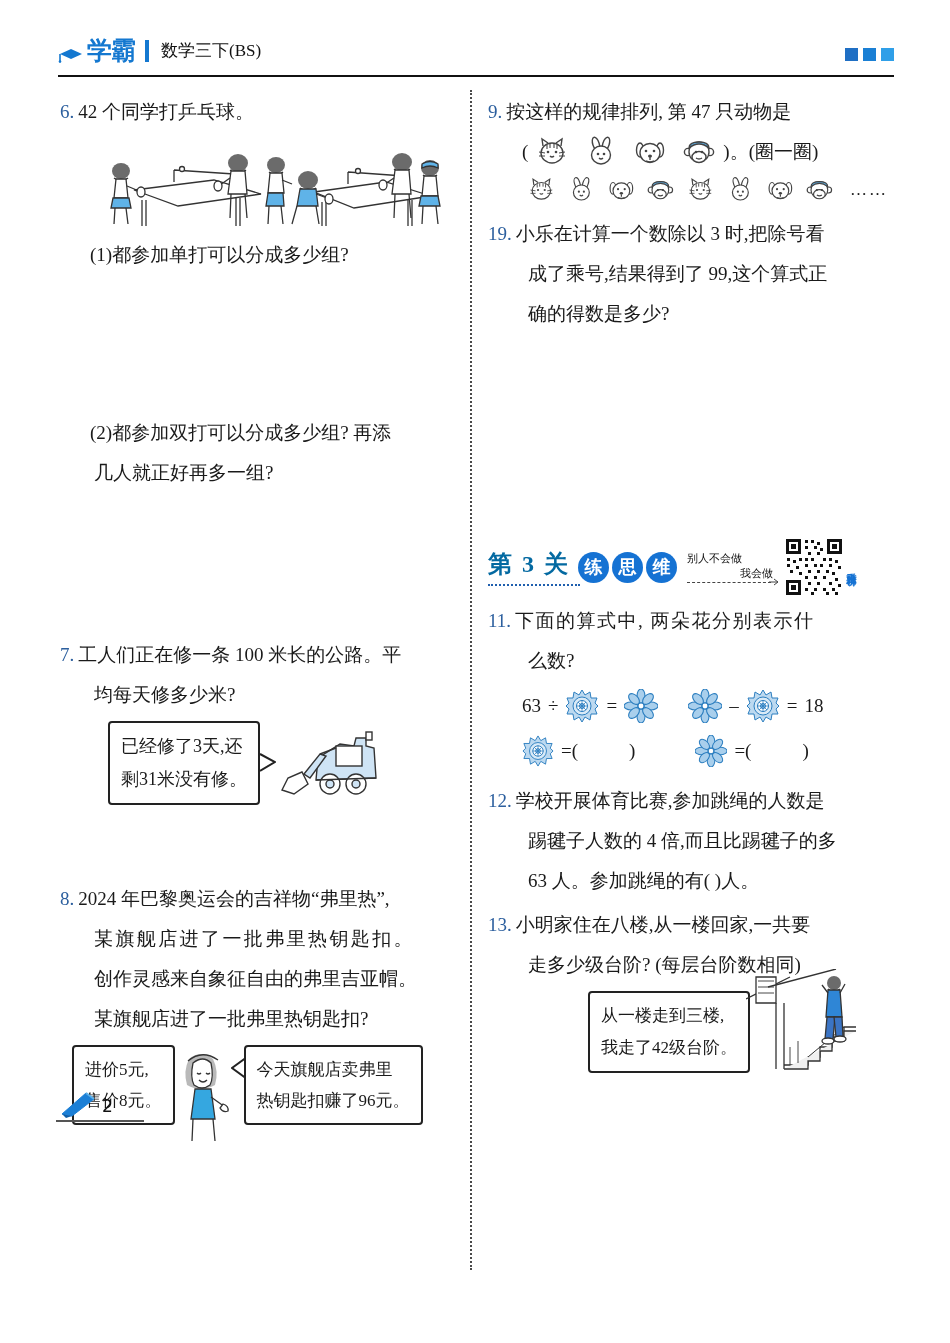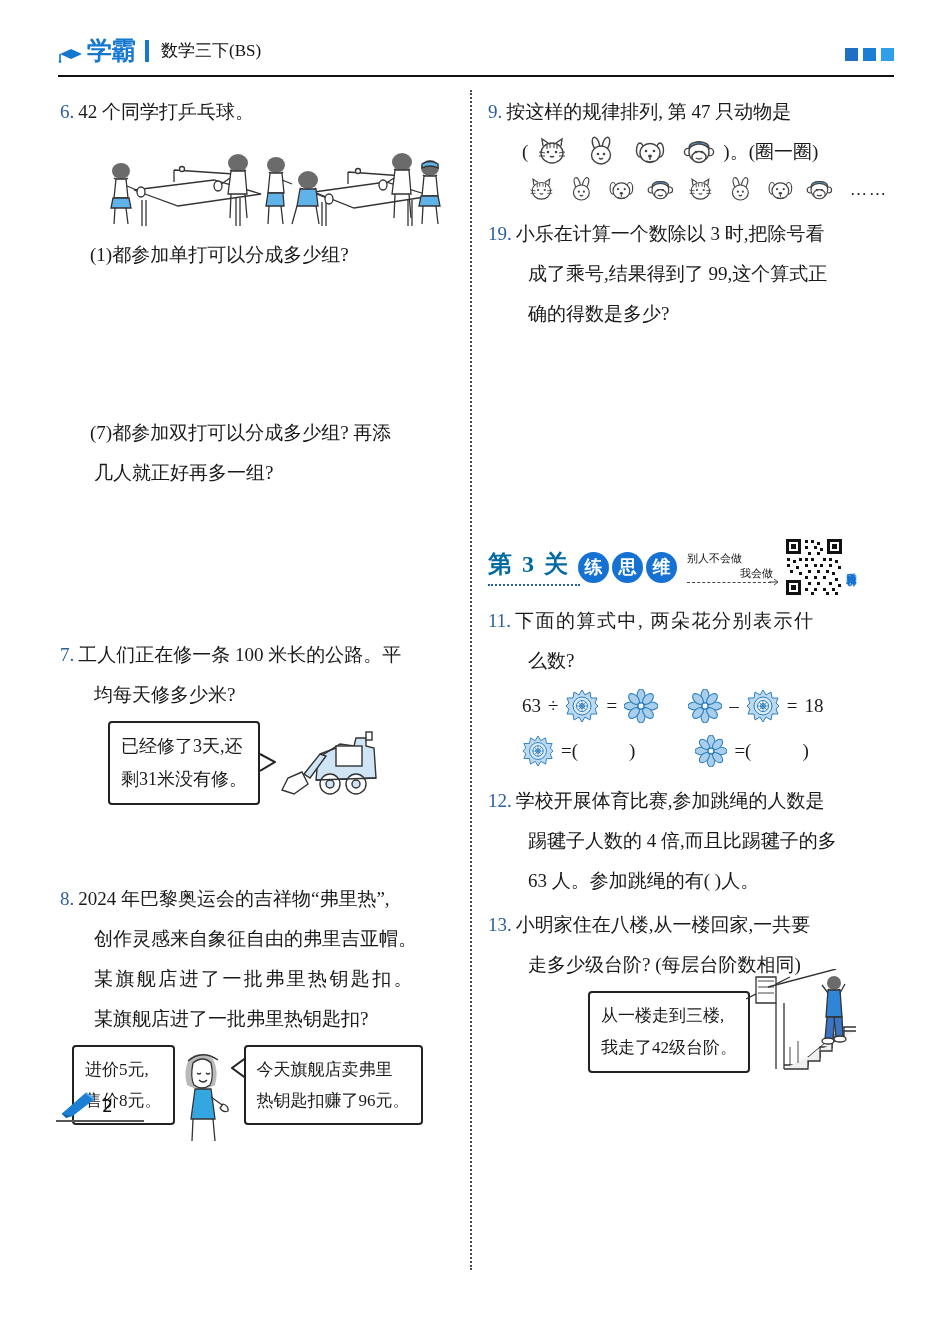--- a/index.html
+++ b/index.html
@@ -183,21 +183,21 @@
             <path d="M337 37 q7 6 14 0"></path>
             <path d="M338 38 L336 58 L352 58 L350 38 Z" fill="#fff"></path>
             <path d="M335 58 L352 58 L354 68 L333 68 Z" fill="#5fb3e8" stroke="#333"></path>
             <path d="M337 68 L336 86 M350 68 L352 86"></path>
           </g>
         </svg>
       </div>
 
       <div class="body-line indent">(1)都参加单打可以分成多少组?</div>
       <div style="height:138px"></div>
-      <div class="body-line indent">(7)都参加双打可以分成多少组? 再添</div>
+      <div class="body-line indent">(2)都参加双打可以分成多少组? 再添</div>
       <div class="body-line indent2">几人就正好再多一组?</div>
       <div style="height:138px"></div>
     </div>
 
     <div class="q">
       <div class="qline">
         <span class="qnum">7.</span>
         <span class="qtext">工人们正在修一条 100 米长的公路。平</span>
       </div>
       <div class="body-line indent2">均每天修多少米?</div>
@@ -227,22 +227,22 @@
         </svg>
       </div>
       <div style="height:70px"></div>
     </div>
 
     <div class="q">
       <div class="qline">
         <span class="qnum">8.</span>
         <span class="qtext">2024 年巴黎奥运会的吉祥物“弗里热”,</span>
       </div>
+      <div class="body-line indent2" style="letter-spacing:2.4px">某旗舰店进了一批弗里热钥匙扣。</div>
       <div class="body-line indent2">创作灵感来自象征自由的弗里吉亚帽。</div>
-      <div class="body-line indent2" style="letter-spacing:2.4px">某旗舰店进了一批弗里热钥匙扣。</div>
       <div class="body-line indent2">某旗舰店进了一批弗里热钥匙扣?</div>
 
       <div class="bubble-row" style="margin-left:12px;align-items:flex-start">
         <div class="bubble" style="font-size:17px;line-height:31px">
           <div>进价5元,</div>
           <div>售价8元。</div>
         </div>
         <svg width="56" height="96" viewBox="0 0 56 96" style="margin-top:2px">
           <g stroke="#333" stroke-width="1.3" fill="none">
             <path d="M14 12 q12 -10 24 0 q6 12 2 26 q-14 8 -28 0 q-4 -14 2 -26 Z" fill="#b9b9b9" stroke="none"></path>

